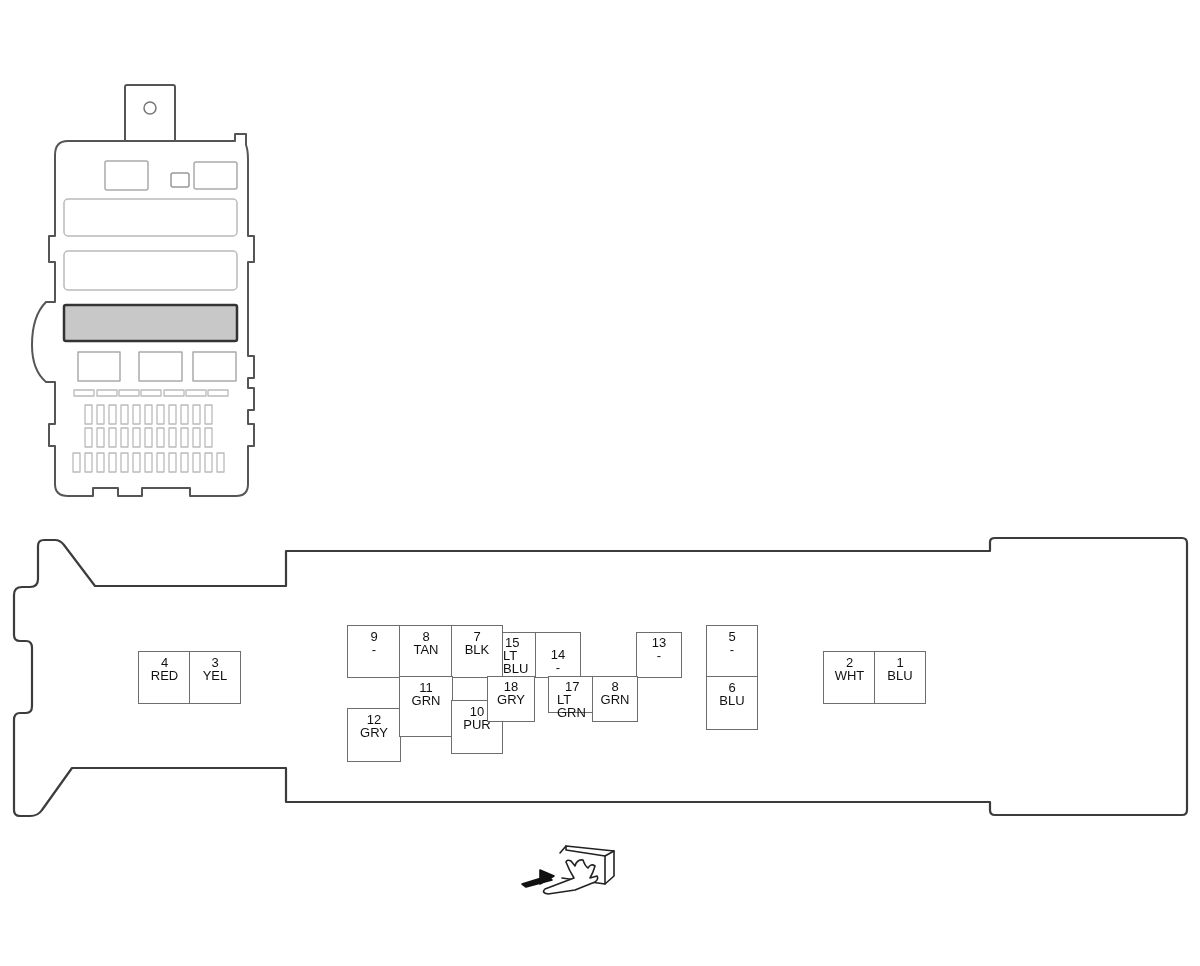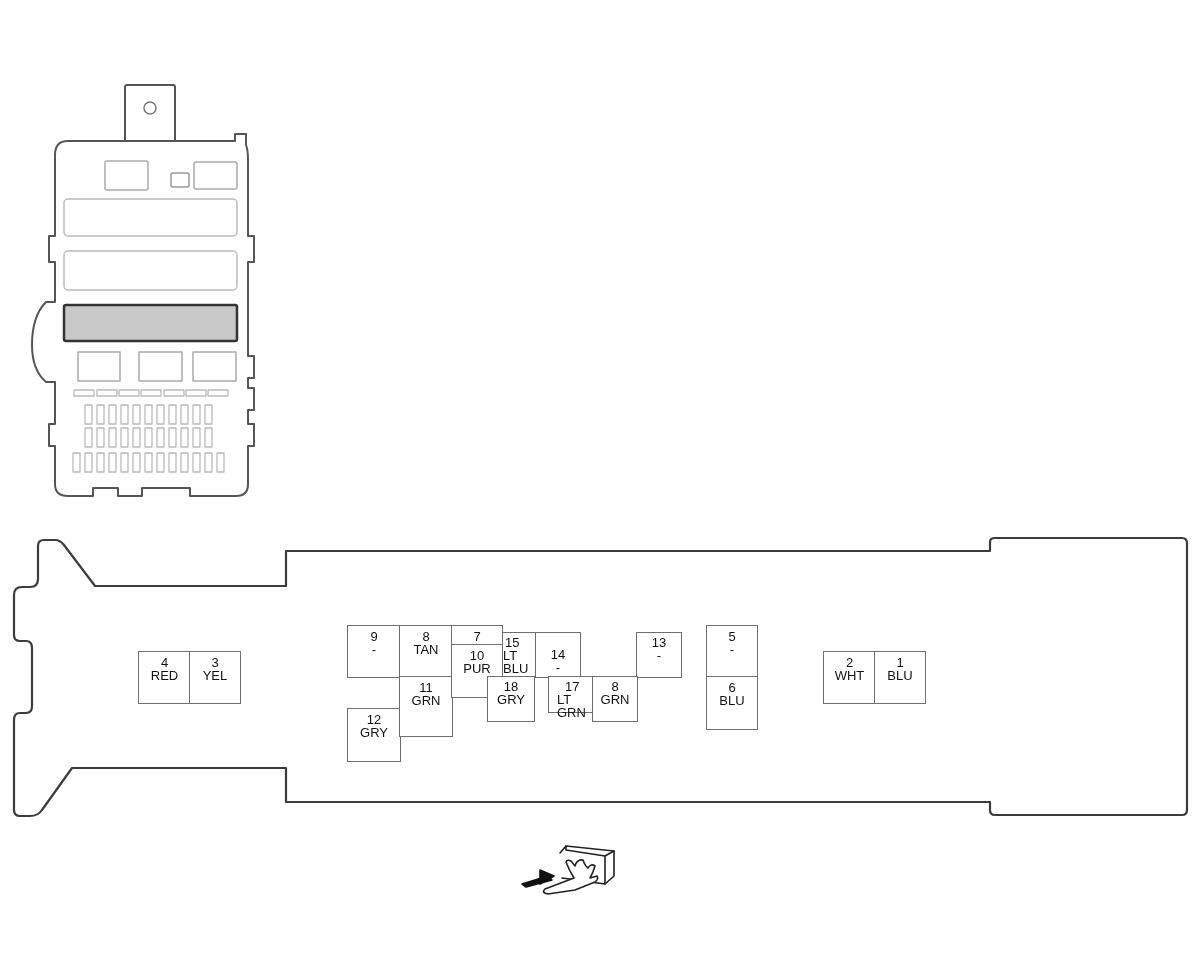--- a/index.html
+++ b/index.html
@@ -116,21 +116,21 @@
 </div>
 
 <div class="pin" style="left:347px;top:676px;width:54px;height:54px;margin-top:32px;">
   <span>12</span>
   <span class="lbl">GRY</span>
 </div>
 <div class="pin" style="left:399px;top:676px;width:54px;height:61px;">
   <span>11</span>
   <span class="lbl">GRN</span>
 </div>
-<div class="pin" style="left:451px;top:644px;width:52px;height:54px;">
+<div class="pin" style="left:451px;top:700px;width:52px;height:54px;">
   <span>10</span>
   <span class="lbl">PUR</span>
 </div>
 
 <div class="pin" style="left:502px;top:632px;width:48px;height:46px;padding-top:3px;text-align:left;padding-left:0;">
   <span style="padding-left:2px;">15</span>
   <span class="lbl">LT
 BLU</span>
 </div>
 <div class="pin" style="left:535px;top:632px;width:46px;height:46px;padding-top:15px;">

